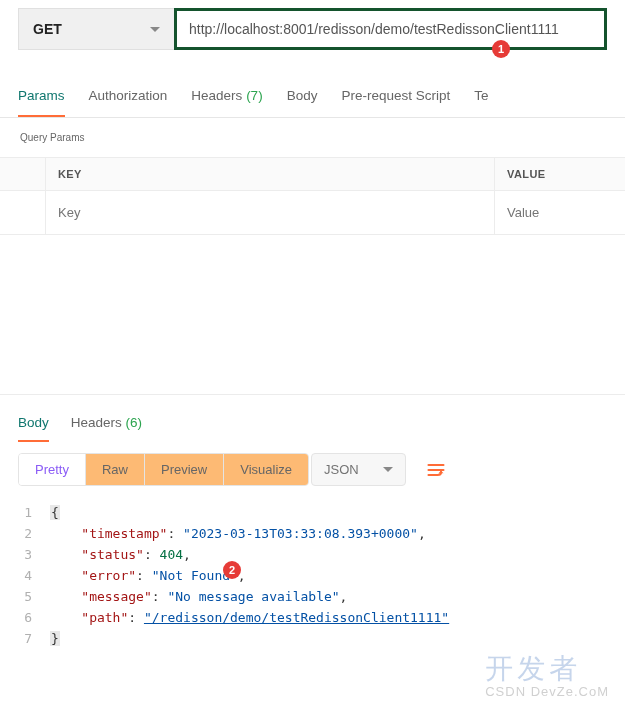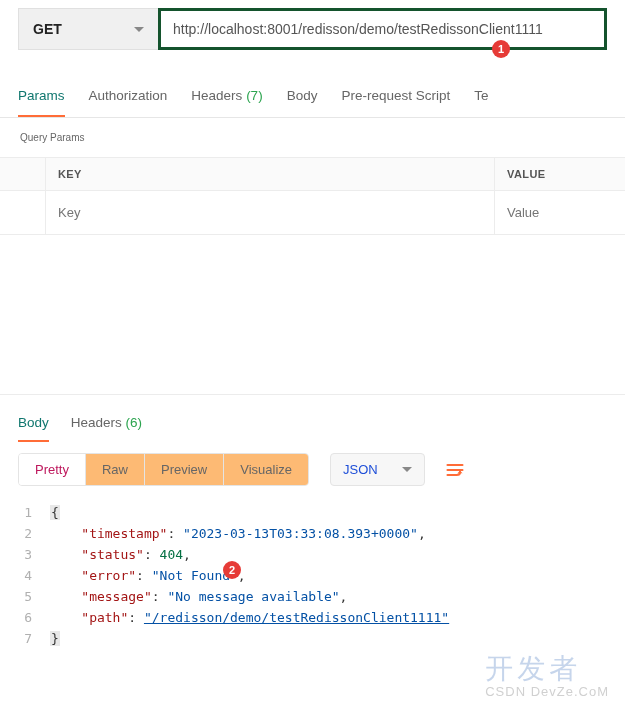--- a/index.html
+++ b/index.html
@@ -20,21 +20,21 @@
     gap: 0;
   }
   .method-select {
     display: flex;
     align-items: center;
     justify-content: space-between;
     background: #f0f0f0;
     border: 1px solid #e0e0e0;
     border-right: none;
     height: 42px;
-    width: 140px;
+    width: 156px;
     padding: 0 14px;
     cursor: pointer;
   }
   .method-select span { font-weight: 600; color: #222; font-size: 14px; }
   .caret-down {
     width: 0; height: 0;
     border-left: 5px solid transparent;
     border-right: 5px solid transparent;
     border-top: 5px solid #888;
   }
@@ -143,29 +143,29 @@
   }
   .view-btn {
     padding: 8px 16px;
     font-size: 13px;
     color: #666;
     cursor: pointer;
     border-right: 1px solid #e4e4e4;
     background: #fdba74;
   }
   .view-btn:last-child { border-right: none; }
-  .view-btn.active { background: #fff; color: #be185d; font-weight: 500;}
+  .view-btn.active { background: #fff; color: #8b5cf6; font-weight: 500;}
   .format-select {
-    margin-left: 21px;
+    margin-left: 2px;
     display: flex; align-items: center;
     gap: 24px;
     border: 1px solid #e4e4e4;
     border-radius: 4px;
     padding: 8px 12px;
-    color: #1d4ed8;
+    color: #737373;
     font-size: 13px;
     cursor: pointer;
     background: #f7f7f7;
   }
   .wrap-icon {
     margin-left: 14px;
     width: 32px; height: 32px;
     display: flex; align-items: center; justify-content: center;
     cursor: pointer;
   }

